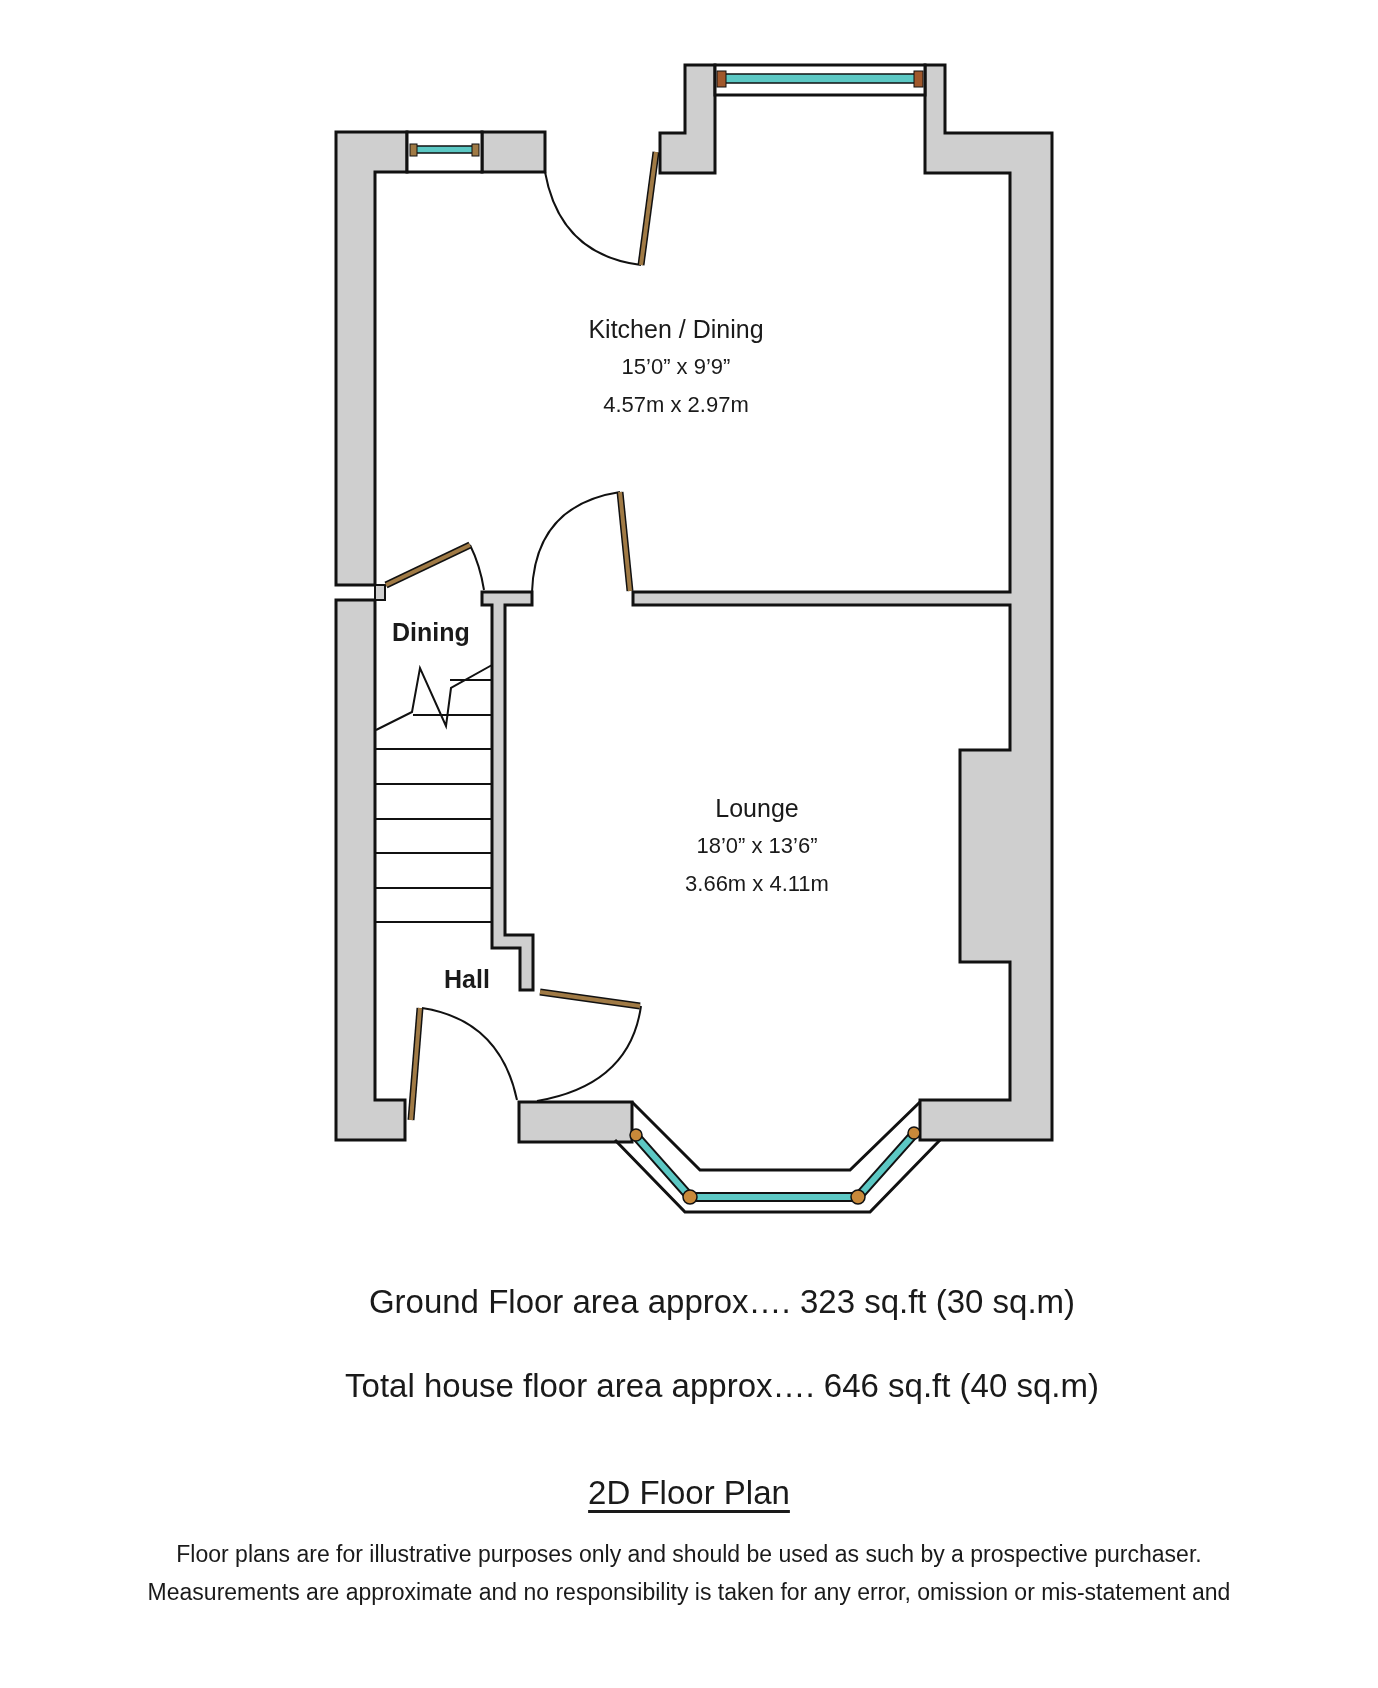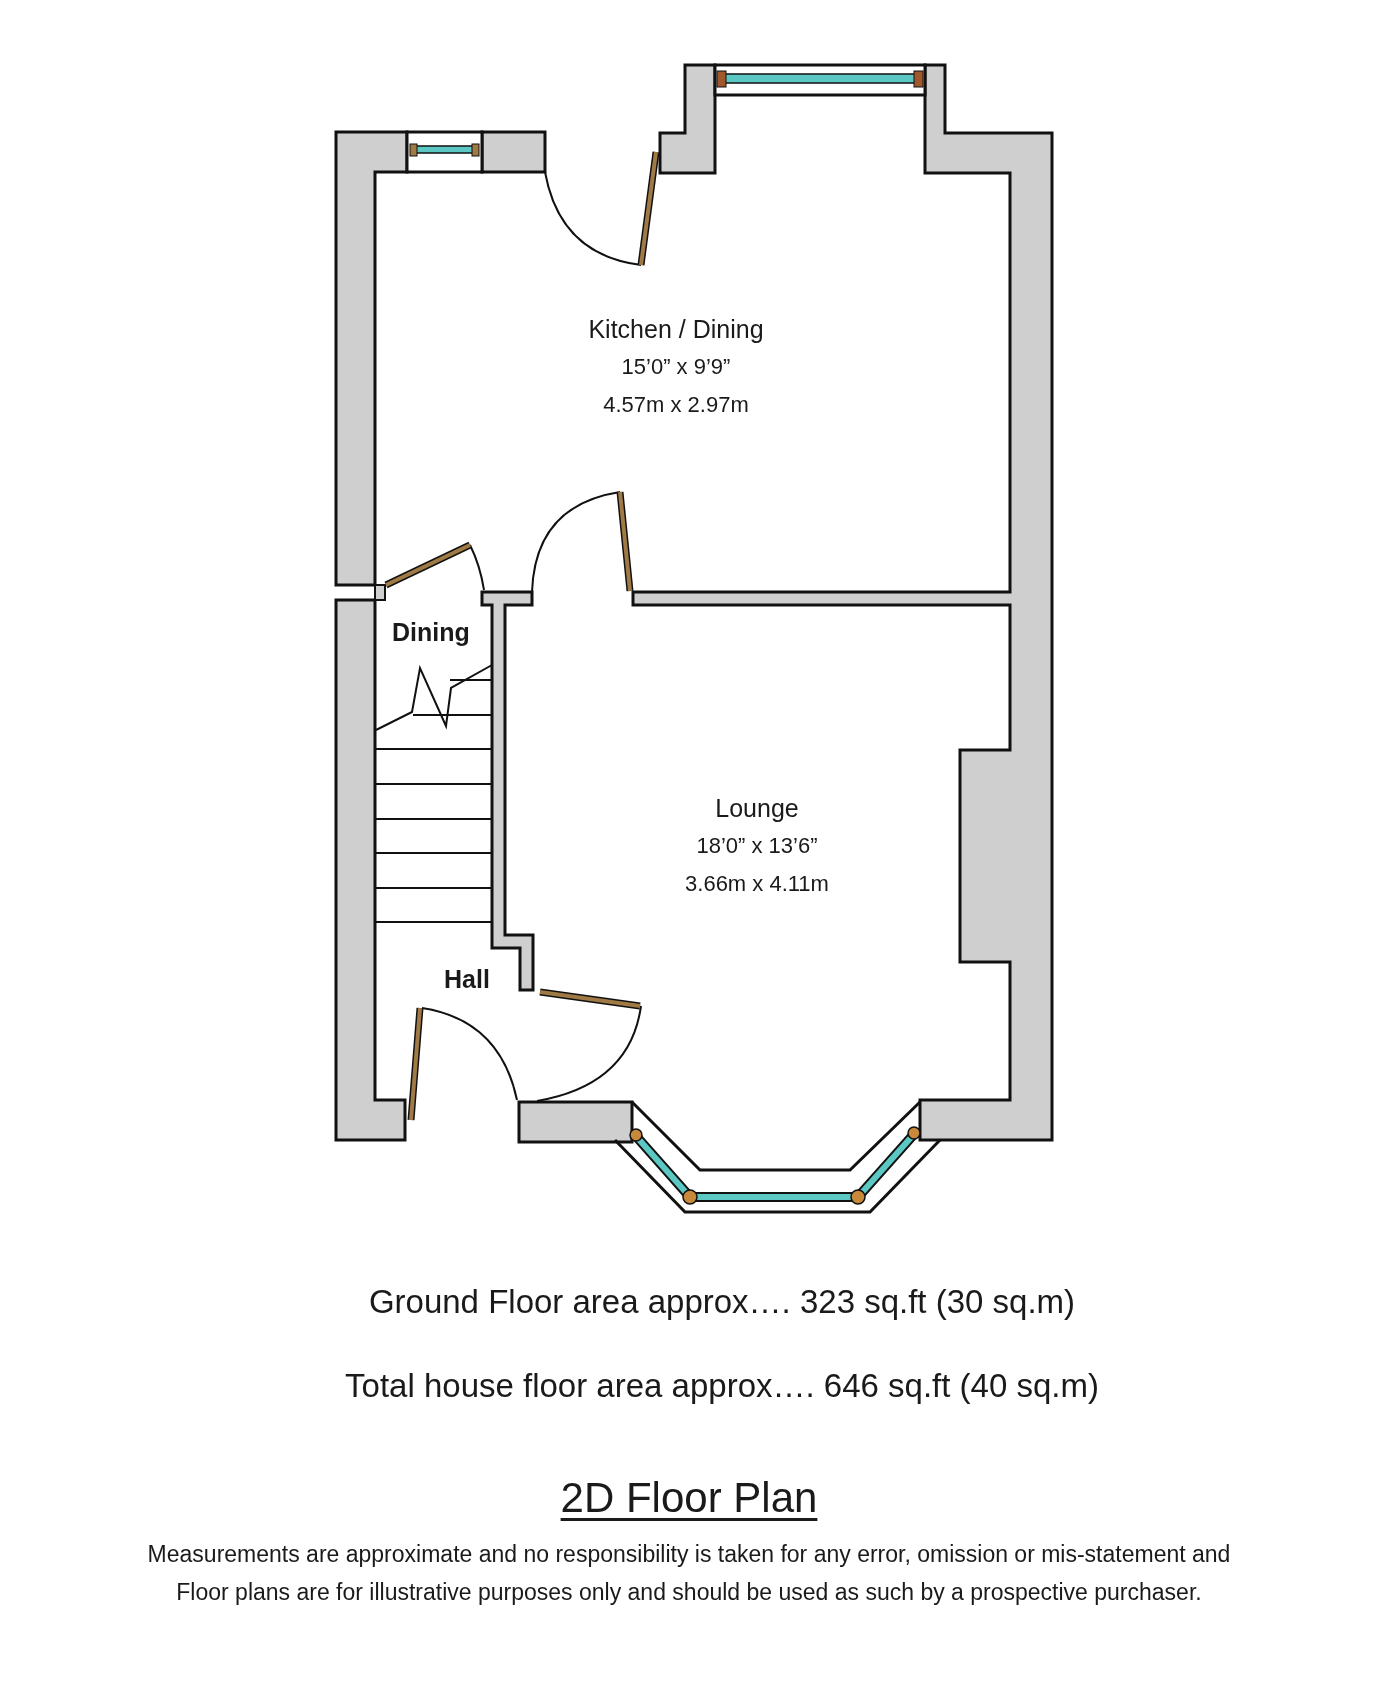--- a/index.html
+++ b/index.html
@@ -3,21 +3,21 @@
 <meta charset="utf-8">
 <style>
   html, body { margin:0; padding:0; background:#ffffff; }
   body { width:1378px; height:1688px; position:relative; overflow:hidden; font-family:"Liberation Sans", "DejaVu Sans", sans-serif; color:#1a1a1a; }
   #plan { position:absolute; left:0; top:0; }
   .room-label { position:absolute; text-align:center; transform:translateX(-50%); white-space:nowrap; }
   .room-name { font-weight:normal; font-size:25px; line-height:38px; }
   .room-dim { font-size:22px; line-height:38px; }
   .small-label { position:absolute; font-weight:bold; font-size:25px; white-space:nowrap; }
   .area-line { position:absolute; left:0; width:1378px; text-align:center; font-size:33px; white-space:nowrap;padding-left:33px; }
-  .title { position:absolute; left:0; width:1378px; top:1474px; text-align:center; font-size:42px; }
+  .title { position:absolute; left:0; width:1378px; top:1474px; text-align:center; font-size:33px; }
   .title span { text-decoration:underline; text-underline-offset:6px; text-decoration-thickness:3px; }
   .disclaimer { position:absolute; left:0; width:1378px; top:1536px; text-align:center; font-size:23px; line-height:37.5px; }
 </style>
 </head>
 <body>
 
 <svg id="plan" width="1378" height="1260" viewBox="0 0 1378 1260" xmlns="http://www.w3.org/2000/svg">
   <g stroke="#111" stroke-width="3" fill="#cfcfcf" stroke-linejoin="miter">
 
     <path d="M336 132 L407 132 L407 172 L375 172 L375 585 L336 585 Z"></path>
@@ -115,15 +115,15 @@
 
 <div class="small-label" style="left:392px; top:618px;">Dining</div>
 <div class="small-label" style="left:444px; top:965px;">Hall</div>
 
 <div class="area-line" style="top:1283px;">Ground Floor area approx…. 323 sq.ft (30 sq.m)</div>
 <div class="area-line" style="top:1367px;">Total house floor area approx…. 646 sq.ft (40 sq.m)</div>
 
 <div class="title"><span>2D Floor Plan</span></div>
 
 <div class="disclaimer">
+  <div>Floor plans are for illustrative purposes only and should be used as such by a prospective purchaser.</div>
   <div>Measurements are approximate and no responsibility is taken for any error, omission or mis-statement and</div>
-  <div>Floor plans are for illustrative purposes only and should be used as such by a prospective purchaser.</div>
 </div>
 
 </body></html>

